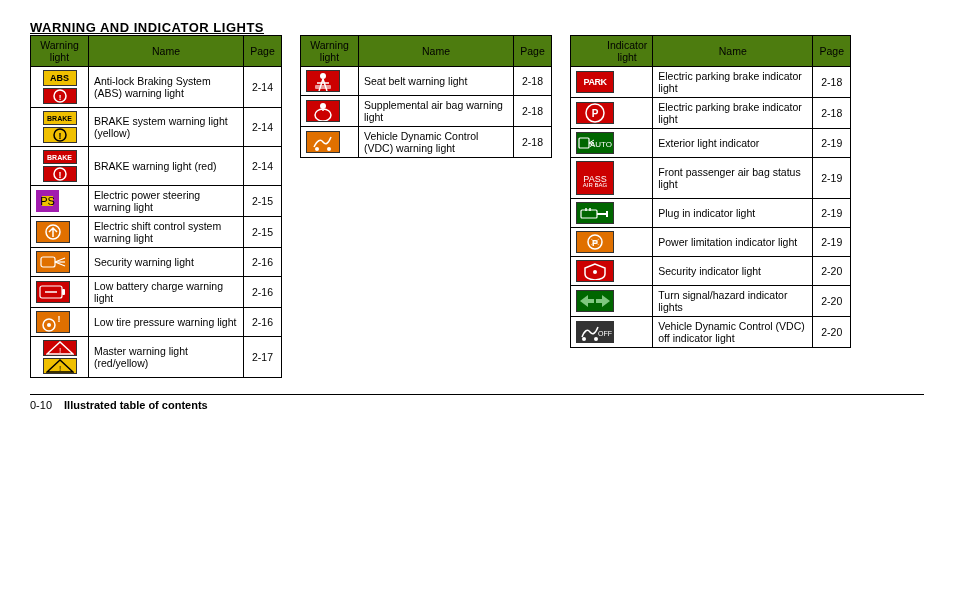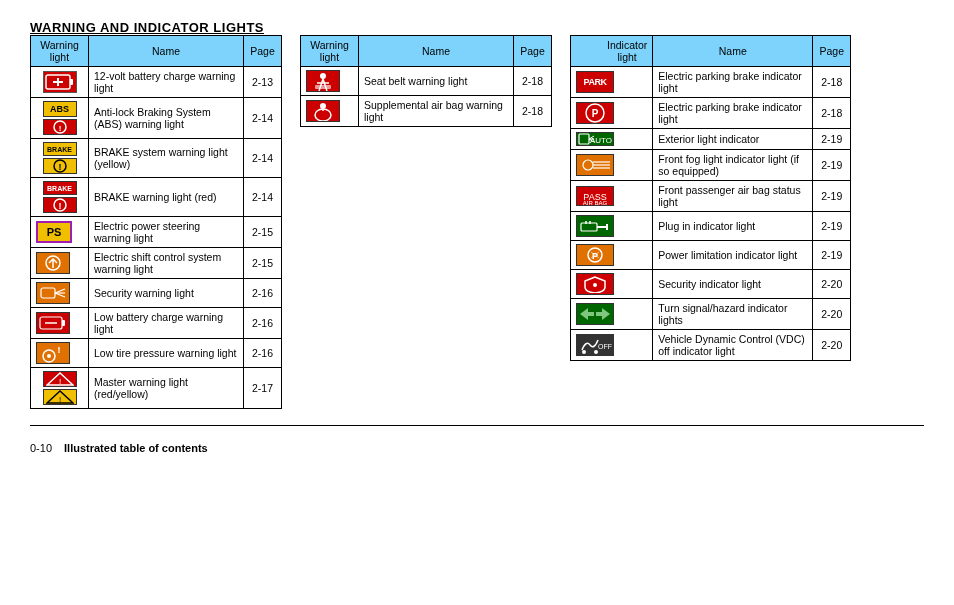--- a/index.html
+++ b/index.html
@@ -29,40 +29,40 @@
       font-size: 10.5px;
     }
     table th, table td {
       border: 1px solid #000;
       padding: 3px 5px;
       vertical-align: middle;
     }
     table th {
       text-align: center;
       font-weight: normal;
-      background: #7dd3fc;
+      background: #4d7c0f;
     }
     .col-warning { width: 58px; text-align: center; }
     .col-name { width: 155px; }
     .col-page { width: 38px; text-align: center; }
     .col-indicator { width: 58px; text-align: center; padding-left: 36px; }
     .col-name-wide { width: 160px; }
 
     .icon-cell {
       text-align: center;
       width: 52px;
       margin-left: 24px;
     }
 
     .footer {
       display: flex;
       align-items: center;
       margin-top: 16px;
       border-top: 1px solid #000;
-      padding-top: 16px;
+      padding-top: 4px;
       font-size: 11px;
     }
     .footer-page {
       font-weight: normal;
       margin-right: 12px;
     }
     .footer-title {
       font-weight: bold;
     }
   </style>
@@ -75,34 +75,20 @@
 
   <table>
     <thead>
       <tr>
         <th class="col-warning">Warning<br>light</th>
         <th class="col-name">Name</th>
         <th class="col-page">Page</th>
       </tr>
     </thead>
     <tbody>
-      <tr>
-        <td class="icon-cell">
-          <div style="display:inline-flex;align-items:center;justify-content:center;background:#cc0000;color:#fff;font-weight:bold;font-size:8px;width:34px;height:22px;border:1px solid #555;">
-            <svg width="30" height="18" viewBox="0 0 30 18">
-                <rect x="1" y="2" width="24" height="14" rx="2" fill="none" stroke="#fff" stroke-width="1.5"></rect>
-                <rect x="25" y="6" width="3" height="6" rx="1" fill="#fff"></rect>
-                <line x1="8" y1="9" x2="18" y2="9" stroke="#fff" stroke-width="2"></line>
-                <line x1="13" y1="5" x2="13" y2="13" stroke="#fff" stroke-width="2"></line>
-              </svg>
-          </div>
-        </td>
-        <td class="col-name">12-volt battery charge warning light</td>
-        <td class="col-page">2-13</td>
-      </tr>
       <tr>
         <td class="icon-cell">
           <div style="display:flex;flex-direction:column;align-items:center;gap:2px;">
             <div style="background:#f0c000;color:#000;font-weight:bold;font-size:9px;width:34px;height:16px;display:flex;align-items:center;justify-content:center;border:1px solid #333;">ABS</div>
             <div style="background:#cc0000;color:#fff;font-size:9px;width:34px;height:16px;display:flex;align-items:center;justify-content:center;border:1px solid #333;">
               <svg width="14" height="14" viewBox="0 0 14 14">
                   <circle cx="7" cy="7" r="6" fill="none" stroke="#fff" stroke-width="1.5"></circle>
                   <text x="7" y="11" text-anchor="middle" fill="#fff" font-size="8" font-weight="bold">!</text>
                 </svg>
             </div>
@@ -136,21 +122,21 @@
                   <text x="7" y="11" text-anchor="middle" fill="#fff" font-size="9" font-weight="bold">!</text>
                 </svg>
             </div>
           </div>
         </td>
         <td class="col-name">BRAKE warning light (red)</td>
         <td class="col-page">2-14</td>
       </tr>
       <tr>
         <td class="icon-cell">
-          <div style="background:#f0c000;color:#000;font-weight:bold;font-size:11px;width:36px;height:22px;display:flex;align-items:center;justify-content:center;border:2px solid #a21caf;">PS</div>
+          <div style="background:#f0c000;color:#000;font-weight:normal;font-size:11px;width:23px;height:22px;display:flex;align-items:center;justify-content:center;border:6px solid #a21caf;">PS</div>
         </td>
         <td class="col-name">Electric power steering warning light</td>
         <td class="col-page">2-15</td>
       </tr>
       <tr>
         <td class="icon-cell">
           <div style="background:#e07000;color:#fff;font-size:9px;width:34px;height:22px;display:flex;align-items:center;justify-content:center;border:1px solid #333;">
             <svg width="28" height="18" viewBox="0 0 28 18">
                 <circle cx="14" cy="9" r="7" fill="none" stroke="#fff" stroke-width="1.5"></circle>
                 <path d="M10 9 L14 5 L18 9 M14 5 L14 14" stroke="#fff" stroke-width="1.5" fill="none"></path>
@@ -253,20 +239,33 @@
             <svg width="28" height="20" viewBox="0 0 28 20">
                 <circle cx="14" cy="5" r="3" fill="#fff"></circle>
                 <ellipse cx="14" cy="14" rx="8" ry="6" fill="none" stroke="#fff" stroke-width="1.5"></ellipse>
                 <line x1="14" y1="8" x2="14" y2="10" stroke="#fff" stroke-width="1.5"></line>
               </svg>
           </div>
         </td>
         <td class="col-name">Supplemental air bag warning light</td>
         <td class="col-page">2-18</td>
       </tr>
+      <tr>
+        <td class="icon-cell">
+          <div style="background:#e07000;color:#fff;font-size:9px;width:34px;height:22px;display:flex;align-items:center;justify-content:center;border:1px solid #333;">
+            <svg width="28" height="20" viewBox="0 0 28 20">
+                <path d="M5 15 Q10 5 14 10 Q18 15 22 5" stroke="#fff" stroke-width="1.5" fill="none"></path>
+                <circle cx="8" cy="17" r="2" fill="#fff"></circle>
+                <circle cx="20" cy="17" r="2" fill="#fff"></circle>
+              </svg>
+          </div>
+        </td>
+        <td class="col-name">Vehicle Dynamic Control (VDC) warning light</td>
+        <td class="col-page">2-18</td>
+      </tr>
     </tbody>
   </table>
 
   <table>
     <thead>
       <tr>
         <th class="col-indicator">Indicator light</th>
         <th class="col-name-wide">Name</th>
         <th class="col-page">Page</th>
       </tr>
@@ -286,50 +285,36 @@
                 <circle cx="11" cy="11" r="9" fill="none" stroke="#fff" stroke-width="1.5"></circle>
                 <text x="11" y="15" text-anchor="middle" fill="#fff" font-size="10" font-weight="bold">P</text>
               </svg>
           </div>
         </td>
         <td class="col-name-wide">Electric parking brake indicator light</td>
         <td class="col-page">2-18</td>
       </tr>
       <tr>
         <td class="icon-cell">
-          <div style="background:#006600;color:#fff;font-size:9px;width:38px;height:14px;display:flex;align-items:center;justify-content:center;border:1px solid #333;">
+          <div style="background:#006600;color:#fff;font-size:9px;width:38px;height:22px;display:flex;align-items:center;justify-content:center;border:1px solid #333;">
             <svg width="34" height="18" viewBox="0 0 34 18">
                 <rect x="1" y="4" width="10" height="10" rx="1" fill="none" stroke="#fff" stroke-width="1.2"></rect>
                 <line x1="11" y1="9" x2="16" y2="6" stroke="#fff" stroke-width="1"></line>
                 <line x1="11" y1="9" x2="16" y2="9" stroke="#fff" stroke-width="1"></line>
                 <line x1="11" y1="9" x2="16" y2="12" stroke="#fff" stroke-width="1"></line>
                 <text x="23" y="13" text-anchor="middle" fill="#fff" font-size="8">AUTO</text>
               </svg>
           </div>
         </td>
         <td class="col-name-wide">Exterior light indicator</td>
         <td class="col-page">2-19</td>
       </tr>
       <tr>
         <td class="icon-cell">
-          <div style="background:#e07000;color:#fff;font-size:9px;width:38px;height:22px;display:flex;align-items:center;justify-content:center;border:1px solid #333;">
-            <svg width="34" height="18" viewBox="0 0 34 18">
-                <circle cx="10" cy="9" r="5" fill="none" stroke="#fff" stroke-width="1.2"></circle>
-                <line x1="15" y1="9" x2="32" y2="9" stroke="#fff" stroke-width="1.2"></line>
-                <line x1="15" y1="6" x2="32" y2="6" stroke="#fff" stroke-width="1.2"></line>
-                <line x1="15" y1="12" x2="32" y2="12" stroke="#fff" stroke-width="1.2"></line>
-              </svg>
-          </div>
-        </td>
-        <td class="col-name-wide">Front fog light indicator light (if so equipped)</td>
-        <td class="col-page">2-19</td>
-      </tr>
-      <tr>
-        <td class="icon-cell">
-          <div style="background:#cc0000;color:#fff;font-size:9px;width:38px;height:20px;display:flex;align-items:center;justify-content:center;border:1px solid #333;">
+          <div style="background:#cc0000;color:#fff;font-size:9px;width:38px;height:34px;display:flex;align-items:center;justify-content:center;border:1px solid #333;">
             <svg width="34" height="20" viewBox="0 0 34 20">
                 <text x="17" y="14" text-anchor="middle" fill="#fff" font-size="9">PASS</text>
                 <text x="17" y="19" text-anchor="middle" fill="#fff" font-size="6">AIR BAG</text>
               </svg>
           </div>
         </td>
         <td class="col-name-wide">Front passenger air bag status light</td>
         <td class="col-page">2-19</td>
       </tr>
       <tr>

